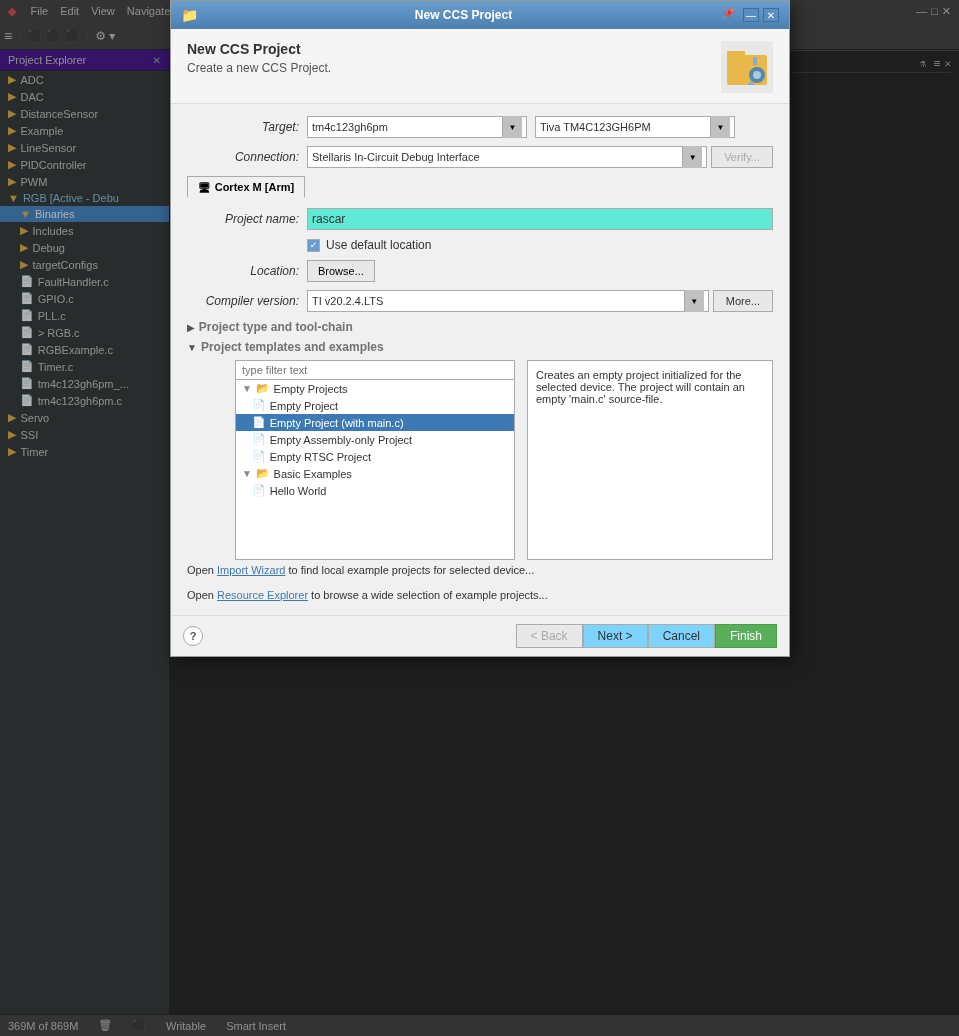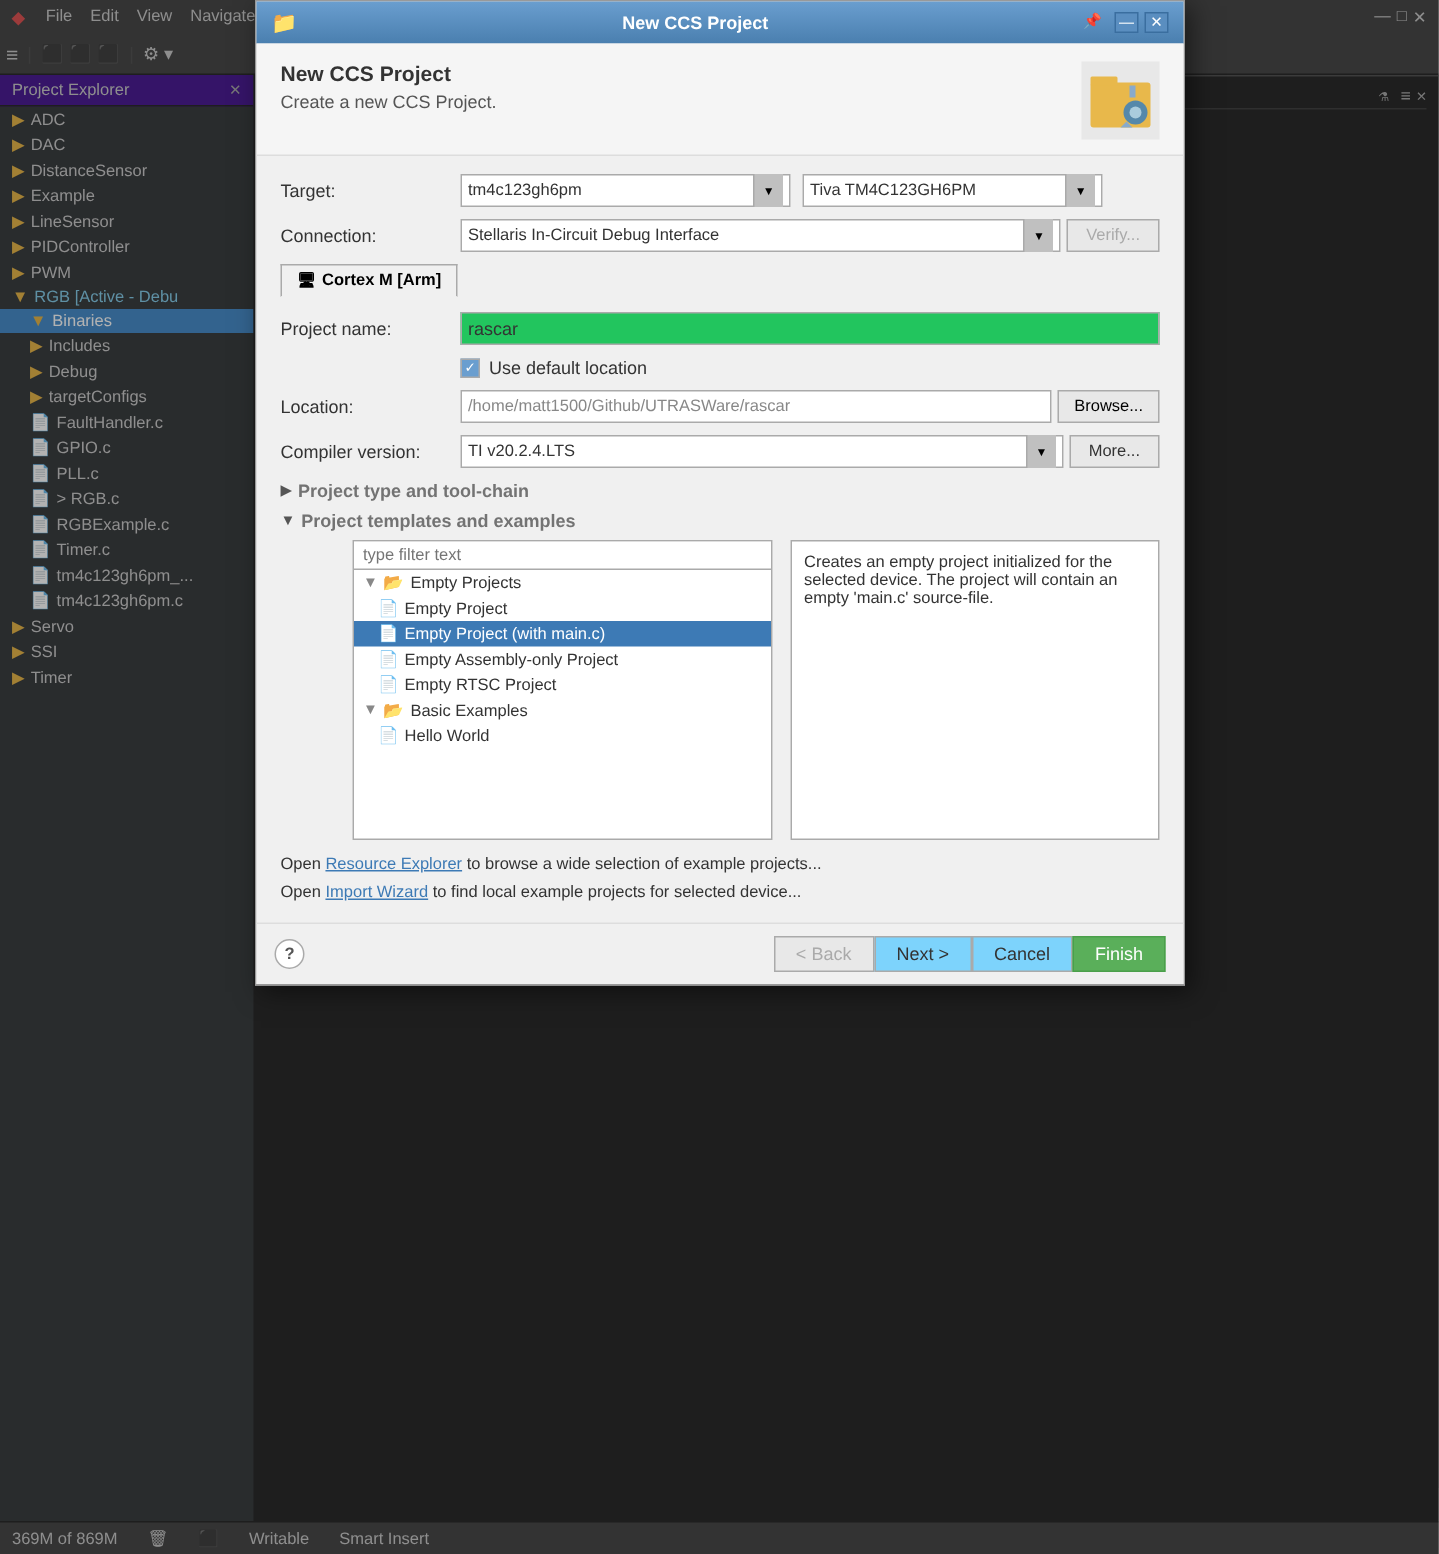--- a/index.html
+++ b/index.html
@@ -52,28 +52,28 @@
 
     .dialog-header { background: #f5f5f5; padding: 12px 16px 10px; border-bottom: 1px solid #ddd; display: flex; align-items: flex-start; justify-content: space-between; }
     .dialog-header-text { flex: 1; }
     .dialog-header-title { font-size: 14px; font-weight: bold; color: #333; margin-bottom: 4px; }
     .dialog-header-subtitle { font-size: 12px; color: #555; }
     .dialog-header-icon { width: 52px; height: 52px; background: #e8e8e8; display: flex; align-items: center; justify-content: center; margin-left: 10px; }
 
     .dialog-body { padding: 12px 16px; background: #f0f0f0; }
 
     .form-row { display: flex; align-items: center; margin-bottom: 8px; }
-    .form-label { width: 120px; font-size: 12px; color: #333; text-align: left; padding-right: 8px; flex-shrink: 0; }
+    .form-label { width: 120px; font-size: 12px; color: #333; text-align: right; padding-right: 8px; flex-shrink: 0; font-style: italic; }
     .form-control { flex: 1; display: flex; align-items: center; gap: 4px; }
 
     .dropdown { border: 1px solid #aaa; background: #fff; height: 22px; display: flex; align-items: center; padding: 0 4px; cursor: pointer; }
     .dropdown-arrow { width: 20px; height: 22px; background: #c0c0c0; border-left: 1px solid #aaa; display: flex; align-items: center; justify-content: center; font-size: 8px; cursor: pointer; flex-shrink: 0; }
     .dropdown-text { flex: 1; font-size: 11px; color: #333; overflow: hidden; white-space: nowrap; }
 
-    .input-field { border: 1px solid #aaa; background: #22c55e; height: 22px; padding: 0 4px; font-size: 12px; color: #333; flex: 1; }
+    .input-field { border: 1px solid #aaa; background: #5eead4; height: 22px; padding: 0 4px; font-size: 12px; color: #333; flex: 1; }
 
     .tab-bar { display: flex; gap: 0; margin-bottom: 8px; }
     .tab-btn { padding: 4px 10px; font-size: 11px; background: #ddd; border: 1px solid #aaa; cursor: pointer; display: flex; align-items: center; gap: 4px; }
     .tab-btn.active { background: #f0f0f0; border-bottom-color: #f0f0f0; font-weight: bold; }
 
     .checkbox-row { display: flex; align-items: center; gap: 6px; margin-bottom: 8px; }
     .checkbox { width: 13px; height: 13px; border: 1px solid #aaa; background: #6a9ecf; display: flex; align-items: center; justify-content: center; cursor: pointer; }
     .checkbox-check { color: #fff; font-size: 9px; }
     .checkbox-label { font-size: 12px; color: #333; }
 
@@ -353,21 +353,20 @@
         <div class="checkbox-row" style="padding-left:120px;">
           <div class="checkbox">
             <span class="checkbox-check">✓</span>
           </div>
           <span class="checkbox-label">Use default location</span>
         </div>
 
         <div class="form-row">
           <span class="form-label">Location:</span>
           <div class="form-control">
-            <input type="text" class="location-input" style="color: rgb(136, 136, 136);" value="/home/matt1500/Github/UTRASWare/rascar">
             <button class="browse-btn">Browse...</button>
           </div>
         </div>
 
         <div class="form-row">
           <span class="form-label">Compiler version:</span>
           <div class="form-control">
             <div class="dropdown" style="flex:1;">
               <span class="dropdown-text">TI v20.2.4.LTS</span>
               <span class="dropdown-arrow">▼</span>
@@ -424,25 +423,25 @@
               <span style="font-size:11px;">📄</span>
               <span>Hello World</span>
             </div>
           </div>
 
           <div class="template-desc">
             <span>Creates an empty project initialized for the selected device. The project will contain an empty 'main.c' source-file.</span>
           </div>
         </div>
 
+        <div class="info-text" style="margin-top:2px;">
+          <span>Open </span><span class="link-text">Import Wizard</span><span> to find local example projects for selected device...</span>
+        </div>
         <div class="info-text" style="margin-top:8px;">
           <span>Open </span><span class="link-text">Resource Explorer</span><span> to browse a wide selection of example projects...</span>
-        </div>
-        <div class="info-text" style="margin-top:2px;">
-          <span>Open </span><span class="link-text">Import Wizard</span><span> to find local example projects for selected device...</span>
         </div>
 
       </div>
 
       <div class="dialog-footer">
         <div class="footer-left">
           <div class="help-btn">?</div>
         </div>
         <div class="footer-right">
           <button class="action-btn disabled">&lt; Back</button>

